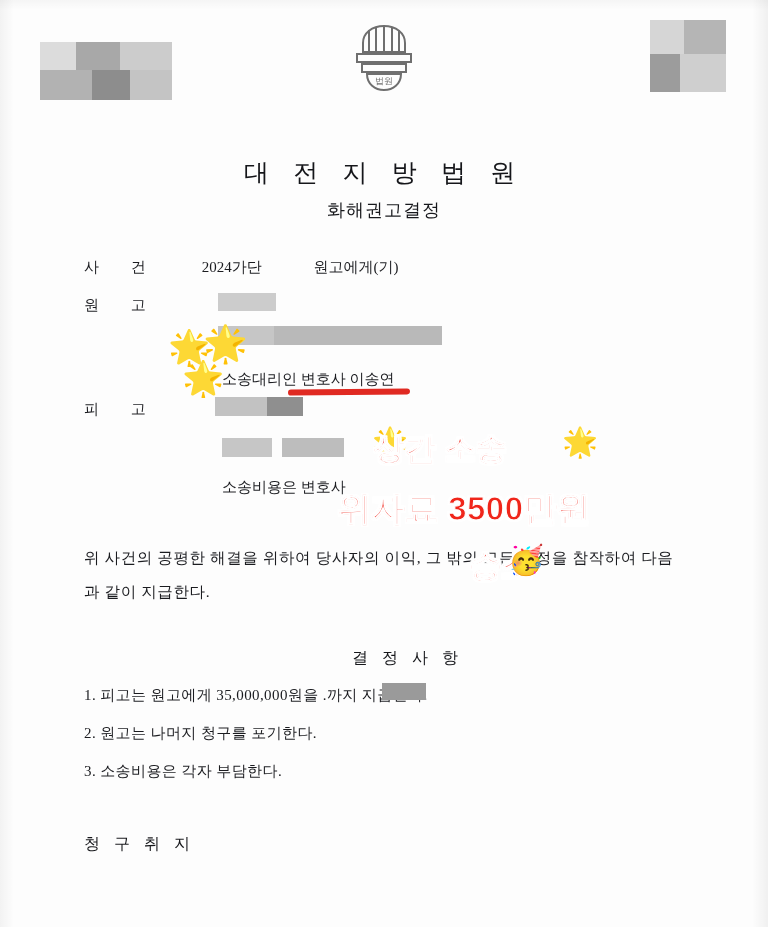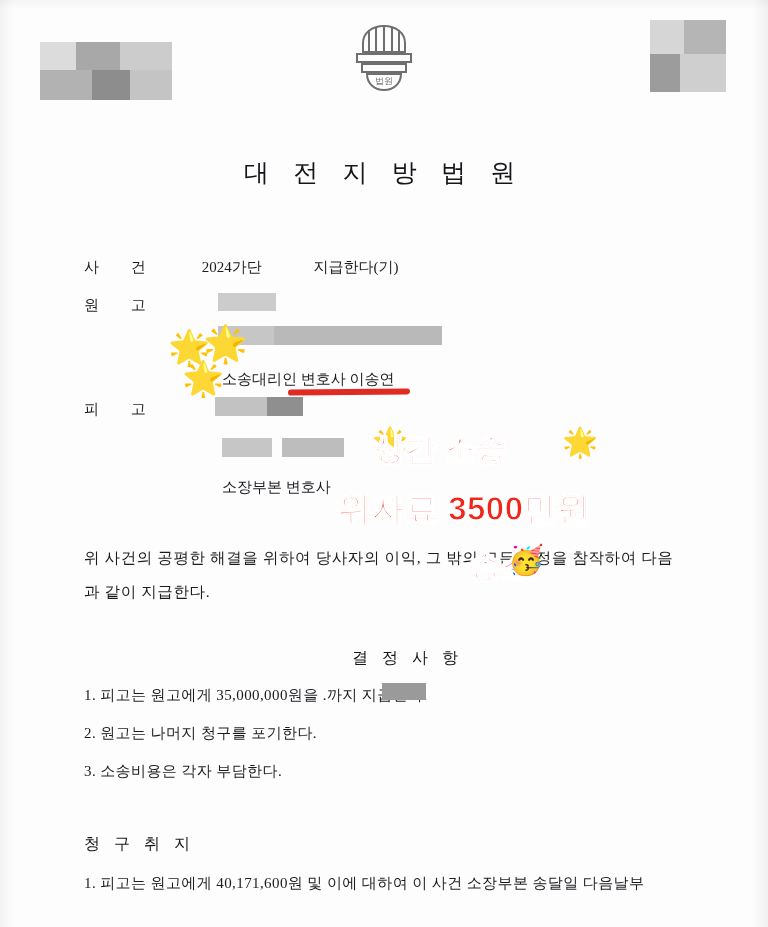--- a/index.html
+++ b/index.html
@@ -216,59 +216,59 @@
       <path d="M39 4 C27 4 18 11 18 21 L18 30 L60 30 L60 21 C60 11 51 4 39 4 Z"></path>
       <path d="M24 8 L24 30 M31 5 L31 30 M39 4 L39 30 M47 5 L47 30 M54 8 L54 30"></path>
       <path d="M12 32 L66 32 L66 40 L12 40 Z"></path>
       <path d="M17 42 L61 42 L61 50 L17 50 Z"></path>
       <path d="M22 52 L56 52 C56 62 48 68 39 68 C30 68 22 62 22 52 Z"></path>
     </g>
     <text x="39" y="62" font-size="9" fill="#6f6f6f" text-anchor="middle" font-family="'Liberation Sans', sans-serif">법원</text>
   </svg>
 
   <div class="doc-title" id="title-court">대 전 지 방 법 원</div>
+  <div class="doc-subtitle" id="title-decision">화해권고결정</div>
 
   <div class="row" style="left:84px; top:258px;">
     <span class="lbl">사        건</span>
     <span style="margin-left:30px;">2024가단</span>
-    <span style="margin-left:48px;">지급한다(기)</span>
+    <span style="margin-left:48px;">원고에게(기)</span>
   </div>
 
   <div class="row" style="left:84px; top:296px;">
     <span class="lbl">원        고</span>
   </div>
   <div class="inline-redact" style="left:218px; top:293px; width:58px; height:18px; background:#cccccc;"></div>
   <div class="inline-redact" style="left:218px; top:326px; width:56px; height:19px; background:#c6c6c6;"></div>
   <div class="inline-redact" style="left:274px; top:326px; width:168px; height:19px; background:#b9b9b9;"></div>
 
   <div class="row" style="left:222px; top:370px; font-size:15px;">소송대리인  변호사  이송연</div>
   <div id="underline-lawyer"></div>
 
   <div class="row" style="left:84px; top:400px;">
     <span class="lbl">피        고</span>
   </div>
   <div class="inline-redact" style="left:215px; top:397px; width:52px; height:19px; background:#c2c2c2;"></div>
   <div class="inline-redact" style="left:267px; top:397px; width:36px; height:19px; background:#8f8f8f;"></div>
   <div class="inline-redact" style="left:222px; top:438px; width:50px; height:19px; background:#c6c6c6;"></div>
   <div class="inline-redact" style="left:282px; top:438px; width:62px; height:19px; background:#bdbdbd;"></div>
 
-  <div class="row" style="left:222px; top:478px; font-size:15px;">소장부본  변호사</div>
+  <div class="row" style="left:222px; top:478px; font-size:15px;">소송비용은  변호사</div>
 
   <div class="para" style="left:84px; top:548px;">위 사건의 공평한 해결을 위하여 당사자의 이익, 그 밖의 모든 사정을 참작하여 다음</div>
   <div class="para" style="left:84px; top:582px;">과 같이 지급한다.</div>
 
   <div class="section-head" style="top:648px;">결 정 사 항</div>
 
   <div class="list-item" style="left:84px; top:686px;">1. 피고는 원고에게 35,000,000원을                  .까지 지급한다.</div>
   <div class="inline-redact" style="left:382px; top:683px; width:44px; height:17px; background:#9a9a9a;"></div>
   <div class="list-item" style="left:84px; top:724px;">2. 원고는 나머지 청구를 포기한다.</div>
   <div class="list-item" style="left:84px; top:762px;">3. 소송비용은 각자 부담한다.</div>
 
   <div class="sub-head" style="left:84px; top:834px;">청 구 취 지</div>
-  <div class="list-item" style="left:84px; top:874px;">1. 피고는 원고에게 40,171,600원 및 이에 대하여 이 사건 소장부본 송달일 다음날부</div>
 
   <div class="emoji" id="star-1">🌟</div>
   <div class="emoji" id="star-2">🌟</div>
   <div class="emoji" id="star-3">🌟</div>
 
   <div class="emoji" id="spark-left">🌟</div>
   <div class="overlay-text" id="overlay-line1">상간 소송</div>
   <div class="emoji" id="spark-right">🌟</div>
 
   <div class="overlay-text" id="overlay-line2">위자료 3500만원</div>

